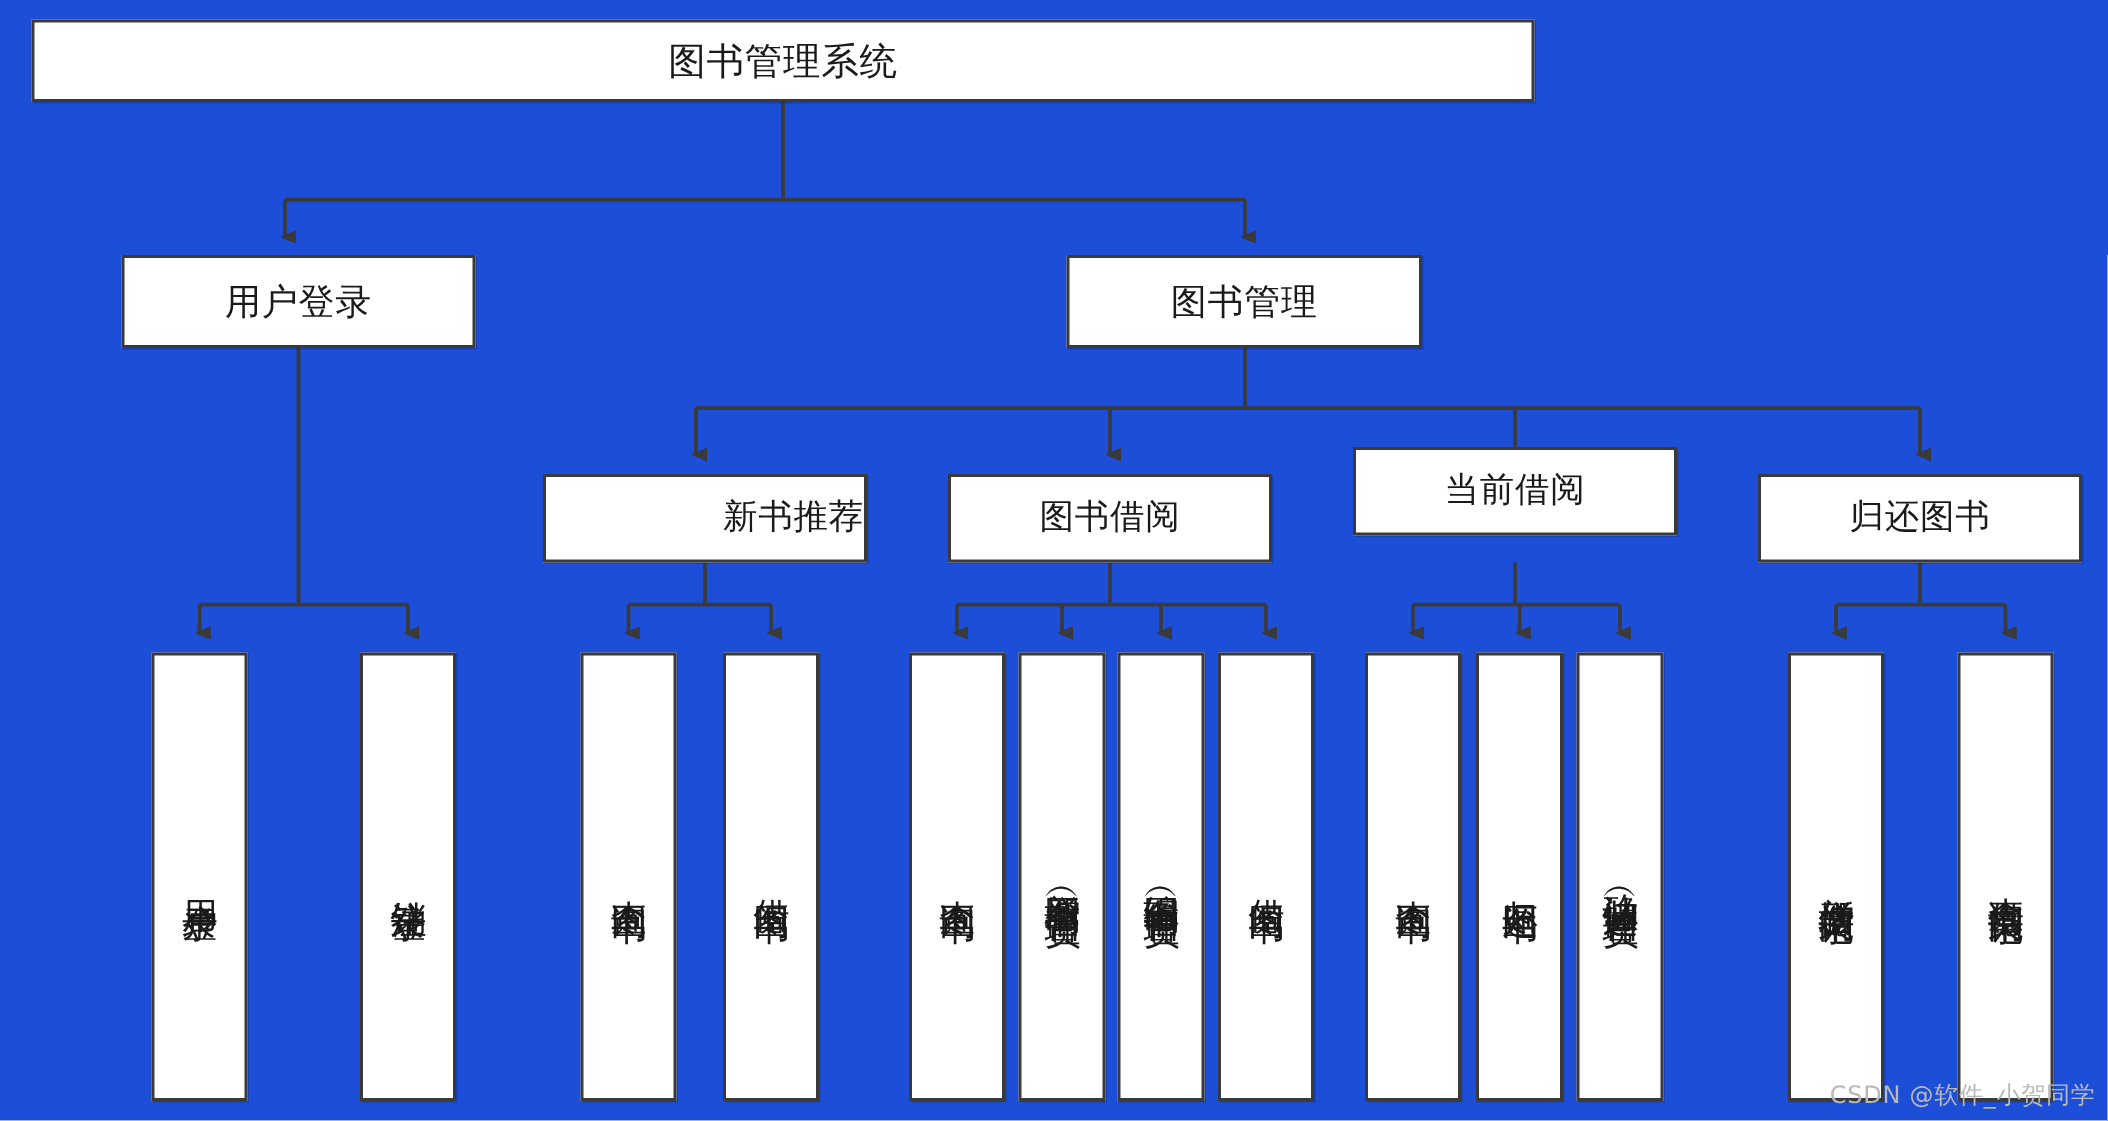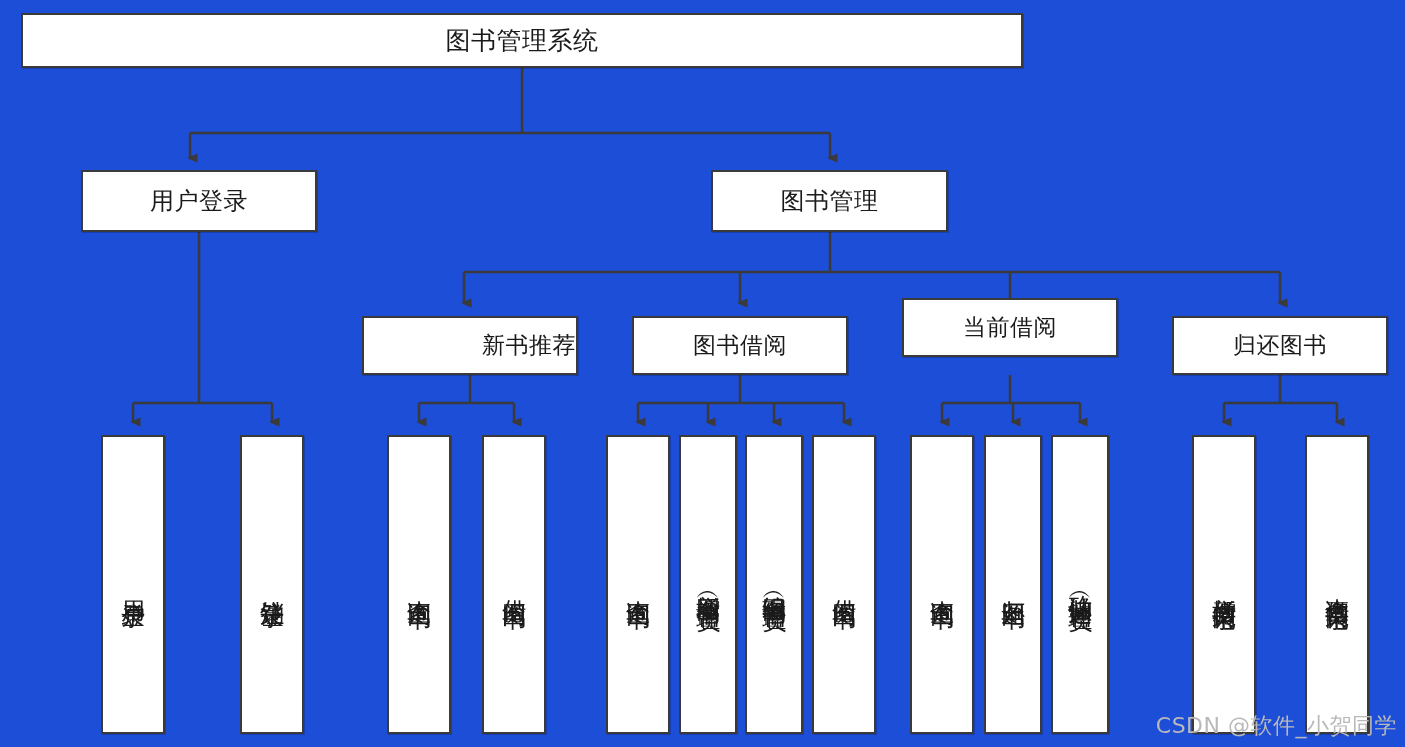--- a/index.html
+++ b/index.html
@@ -55,21 +55,21 @@
     text-orientation: upright;
     font-size: 24px;
     line-height: 1.28;
     letter-spacing: 2px;
     white-space: nowrap;
   }
   .watermark {
     position: absolute;
     right: 8px;
     bottom: 6px;
-    font-size: 22px;
+    font-size: 16px;
     color: #b9b9b9;
     letter-spacing: 0.5px;
     white-space: nowrap;
     font-family: "DejaVu Sans", "Liberation Sans", sans-serif;
     text-align: center;
   }
 </style>
 </head>
 <body>
 

